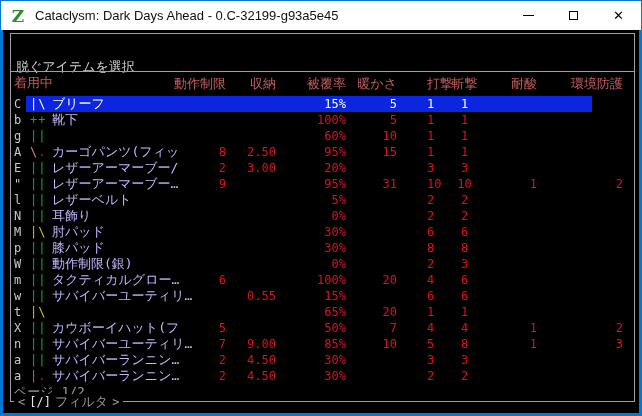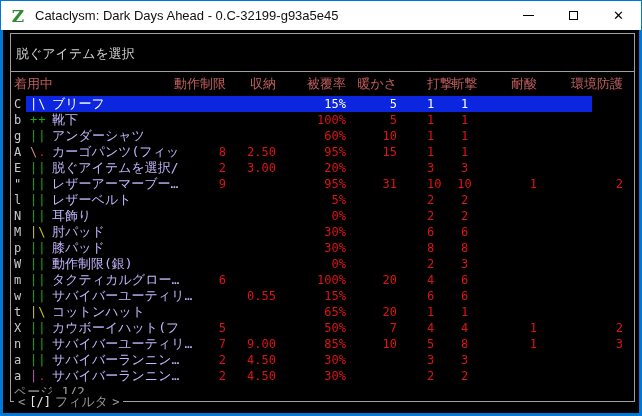--- a/index.html
+++ b/index.html
@@ -10,27 +10,27 @@
   .app-icon { width:18px; height:18px; margin:0 8px 0 8px; color:#2e8b2e; font-family:"DejaVu Serif", serif;
               font-weight:bold; font-size:17px; line-height:18px; text-align:center; }
   .win-title { font-size:13px; color:#111; flex:1 1 auto; white-space:nowrap; overflow:hidden; }
   .winbtns { display:flex; height:100%; }
   .winbtn { width:45px; height:100%; display:flex; align-items:center; justify-content:center; color:#000; }
   .glyph-min { width:11px; height:1px; background:#000; display:block; }
   .glyph-max { width:9px; height:9px; border:1px solid #000; display:block; }
   .glyph-close { font-size:13px; line-height:13px; }
   .game { position:absolute; left:3px; right:3px; top:30px; bottom:3px; background:#000; }
   .menu-box { position:absolute; left:7px; top:3px; width:625px; height:369px; border:1px solid #9f9f9f; }
-  .menu-title { position:absolute; left:13px; top:15px; font-size:14px; line-height:18px; color:#d4d4d4; }
+  .menu-title { position:absolute; left:13px; top:28px; font-size:14px; line-height:18px; color:#d4d4d4; }
   .separator { position:absolute; left:7px; top:41px; width:625px; height:1px; background:#9f9f9f; }
   .hdr-row, .row { position:absolute; left:0; width:636px; height:16px; font-size:12px; line-height:16px; }
   .hdr-row { top:46px; color:#c25e5e; }
   .cell { position:absolute; top:0; height:16px; white-space:nowrap; }
   .jp { font-size:13px; }
-  .c-wear  { left:11px;  width:120px; }
+  .c-wear  { left:11px;  width:120px;font-family:Liberation Mono, monospace; }
   .c-enc   { left:140px; width:83px;  text-align:right; }
   .c-sto   { left:229px; width:44px;  text-align:right; }
   .c-cov   { left:279px; width:64px;  text-align:right; }
   .c-warm  { left:349px; width:45px;  text-align:right; }
   .c-bash  { left:400px; width:34px;  text-align:left;margin-left:24px; }
   .c-cut   { left:444px; width:35px;  text-align:center; }
   .c-acid  { left:489px; width:45px;  text-align:right; }
   .c-env   { left:540px; width:80px;  text-align:right; }
   .letter { left:11px; width:12px; color:#c8c8c8; }
   .sym { left:27px; width:20px; letter-spacing:1px; }
@@ -105,21 +105,20 @@
     <span class="cell val c-warm">5</span>
     <span class="cell val c-bash">1</span>
     <span class="cell val c-cut">1</span>
     <span class="cell val c-acid"></span>
     <span class="cell val c-env"></span>
   </div>
         <div class="row" style="top: 98px;">
 
     <span class="cell letter">g</span>
     <span class="cell sym"><span class="s1" style="color: rgb(14, 176, 14);">|</span><span class="s2" style="color: rgb(14, 176, 14);">|</span></span>
-    <span class="cell name jp">アンダーシャツ</span>
     <span class="cell val c-enc"></span>
     <span class="cell val c-sto"></span>
     <span class="cell val c-cov">60%</span>
     <span class="cell val c-warm">10</span>
     <span class="cell val c-bash">1</span>
     <span class="cell val c-cut">1</span>
     <span class="cell val c-acid"></span>
     <span class="cell val c-env"></span>
   </div>
         <div class="row" style="top: 114px;">
@@ -133,21 +132,21 @@
     <span class="cell val c-warm">15</span>
     <span class="cell val c-bash">1</span>
     <span class="cell val c-cut">1</span>
     <span class="cell val c-acid"></span>
     <span class="cell val c-env"></span>
   </div>
         <div class="row" style="top: 130px;">
 
     <span class="cell letter">E</span>
     <span class="cell sym"><span class="s1" style="color: rgb(14, 176, 14);">|</span><span class="s2" style="color: rgb(14, 176, 14);">|</span></span>
-    <span class="cell name jp">脱ぐアイテムを選択/</span>
+    <span class="cell name jp">レザーアーマーブー/</span>
     <span class="cell val c-enc">2</span>
     <span class="cell val c-sto">3.00</span>
     <span class="cell val c-cov">20%</span>
     <span class="cell val c-warm"></span>
     <span class="cell val c-bash">3</span>
     <span class="cell val c-cut">3</span>
     <span class="cell val c-acid"></span>
     <span class="cell val c-env"></span>
   </div>
         <div class="row" style="top: 146px;">
@@ -259,21 +258,20 @@
     <span class="cell val c-warm"></span>
     <span class="cell val c-bash">6</span>
     <span class="cell val c-cut">6</span>
     <span class="cell val c-acid"></span>
     <span class="cell val c-env"></span>
   </div>
         <div class="row" style="top: 274px;">
 
     <span class="cell letter">t</span>
     <span class="cell sym"><span class="s1" style="color: rgb(200, 200, 30);">|</span><span class="s2" style="color: rgb(200, 200, 30);">\</span></span>
-    <span class="cell name jp">コットンハット</span>
     <span class="cell val c-enc"></span>
     <span class="cell val c-sto"></span>
     <span class="cell val c-cov">65%</span>
     <span class="cell val c-warm">20</span>
     <span class="cell val c-bash">1</span>
     <span class="cell val c-cut">1</span>
     <span class="cell val c-acid"></span>
     <span class="cell val c-env"></span>
   </div>
         <div class="row" style="top: 290px;">

